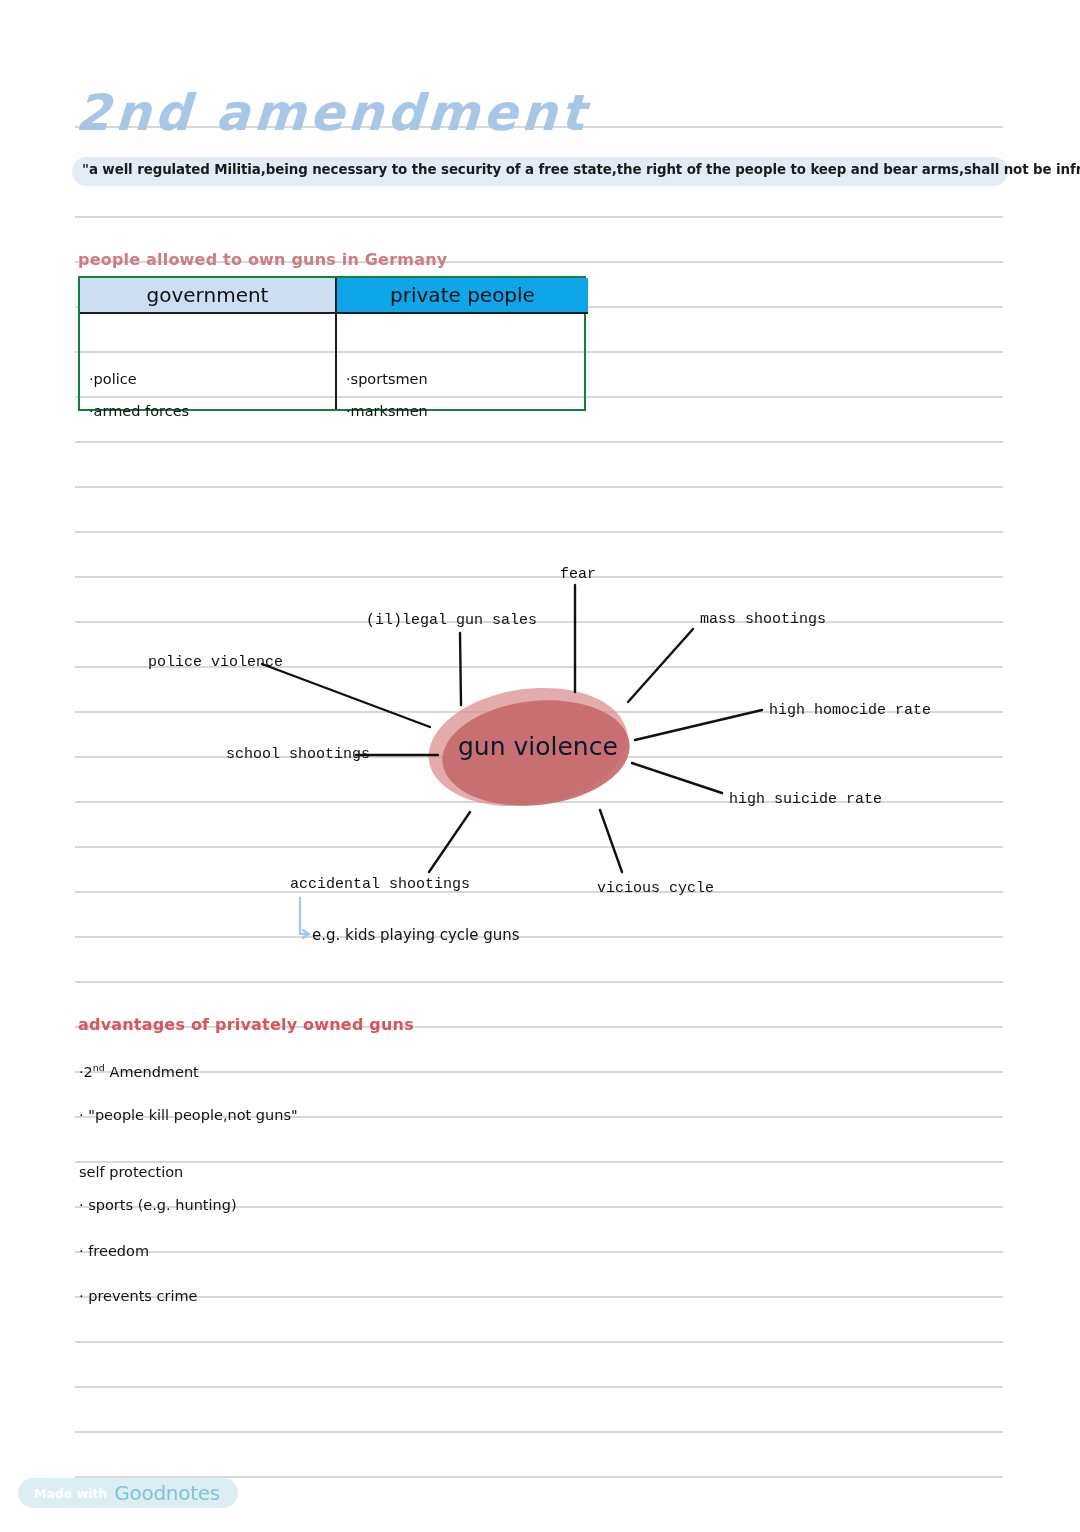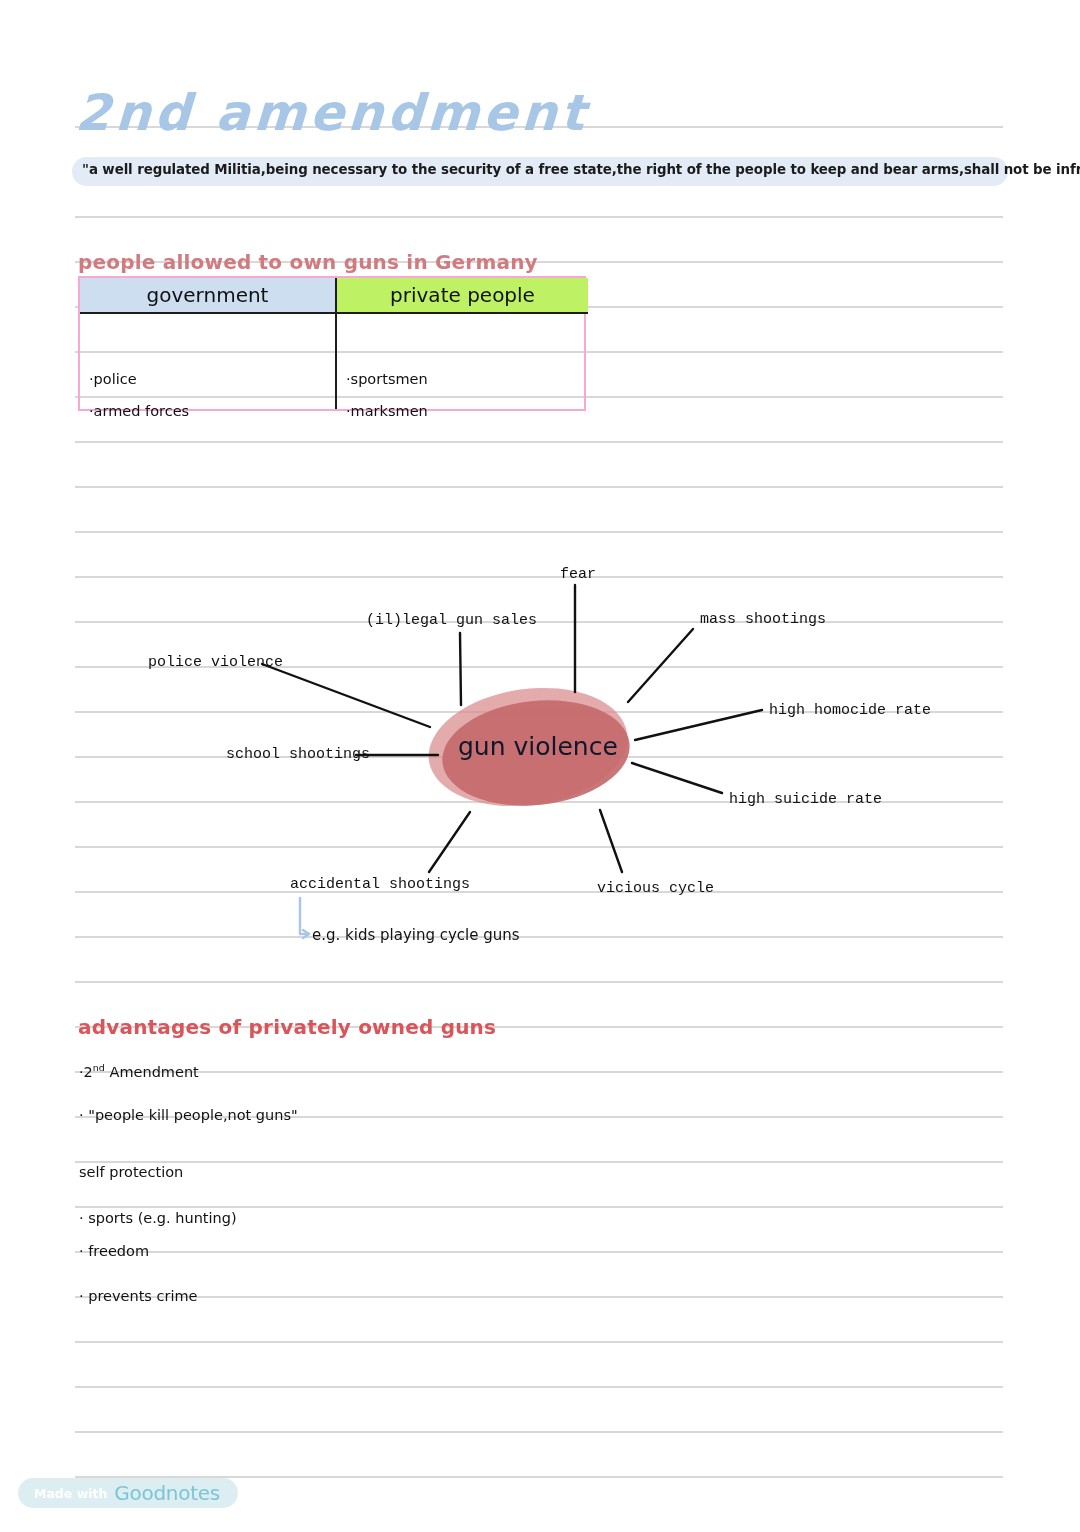--- a/index.html
+++ b/index.html
@@ -62,37 +62,37 @@
     font-weight: 600;
     color: #1b1b1b;
     white-space: nowrap;
     letter-spacing: -0.1px;
   }
 
   
   .heading {
     position: absolute;
     font-family: "DejaVu Sans", sans-serif;
-    font-size: 20px;
+    font-size: 16px;
     font-weight: 600;
     white-space: nowrap;
     letter-spacing: 0.2px;
   }
   #heading-germany { left: 78px; top: 250px; color: #cf7b80; }
   #heading-problems { left: 78px; top: 520px; color: #a8c4e0; }
   #heading-advantages { left: 78px; top: 1015px; color: #d9555a; }
 
   
   #table {
     position: absolute;
     left: 78px;
     top: 276px;
     width: 508px;
     height: 135px;
-    border: 2px solid #f9a8d4;
+    border: 2px solid #15803d;
     box-sizing: border-box;
   }
   .t-col {
     position: absolute;
     top: 0;
     height: 100%;
     box-sizing: border-box;
   }
   #t-col-left  { left: 0;     width: 257px; border-right: 2px solid #1d1d1d; }
   #t-col-right { left: 257px; width: 251px; }
@@ -102,21 +102,21 @@
     align-items: center;
     justify-content: center;
     font-size: 20px;
     font-weight: 400;
     color: #111;
     border-bottom: 2px solid #1d1d1d;
     box-sizing: border-box;
     font-family: "DejaVu Sans", sans-serif;
   }
   #t-head-left  { background: #ccdef0; }
-  #t-head-right { background: #bef264; }
+  #t-head-right { background: #0ea5e9; }
   .t-body { position: relative; height: 97px; }
   .t-item {
     position: absolute;
     left: 9px;
     font-size: 14.5px;
     color: #111;
     white-space: nowrap;
     font-family: "DejaVu Sans", sans-serif;
     font-weight: 500;
   }
@@ -306,21 +306,21 @@
   <div class="mm-label" style="left:290px; top:876px;">accidental shootings</div>
   <div class="mm-label" style="left:597px; top:880px;">vicious cycle</div>
 
   <div id="mm-center-label">gun violence</div>
   <div id="mm-sub-label">e.g. kids playing cycle guns</div>
 
   <div id="advantages-list">
       <div class="adv-item" style="top: 1062px;">·2<sup>nd</sup> Amendment</div>
       <div class="adv-item" style="top: 1107px;">· "people kill people,not guns"</div>
       <div class="adv-item" style="top: 1152px; margin-top: 12px;"> self protection</div>
-      <div class="adv-item" style="top: 1197px; margin-top: 13px;">· sports  (e.g. hunting)</div>
+      <div class="adv-item" style="top: 1197px;">· sports  (e.g. hunting)</div>
       <div class="adv-item" style="top: 1243px;">· freedom</div>
       <div class="adv-item" style="top: 1288px;">· prevents  crime</div>
     </div>
 
   <div id="goodnotes">
     <span id="gn-made">Made with</span>
     <span id="gn-brand">Goodnotes</span>
   </div>
 
 </div>

